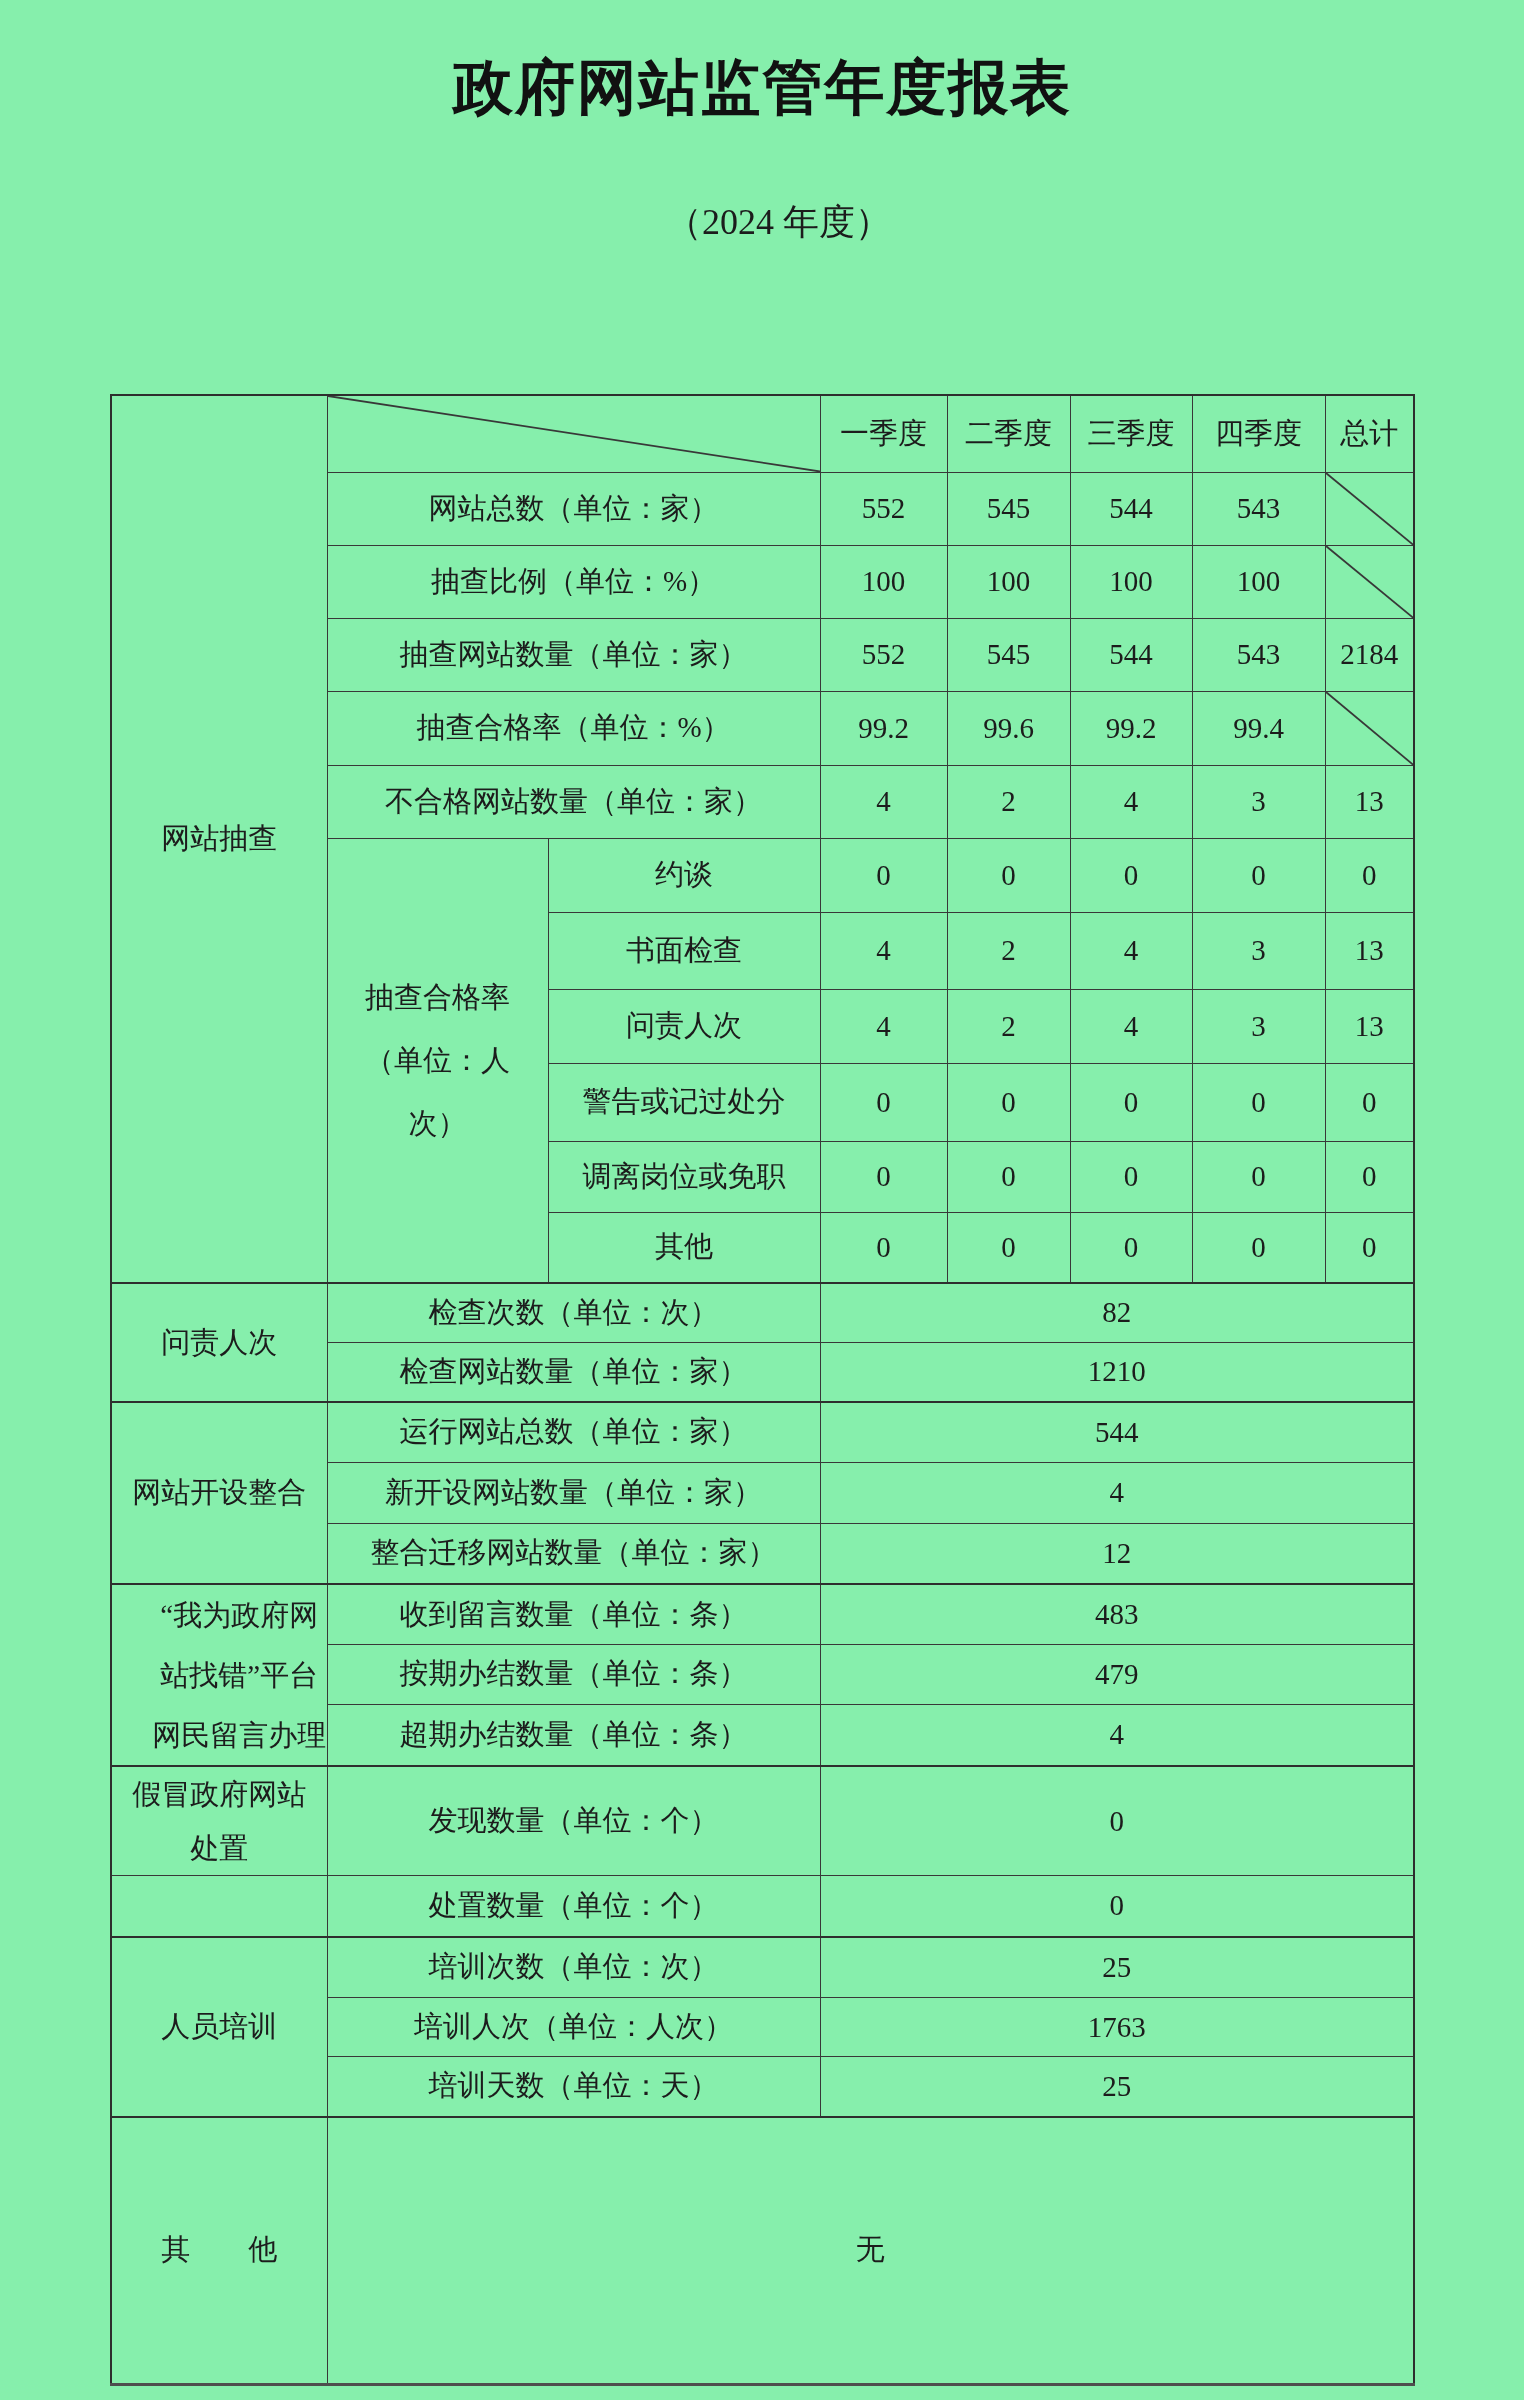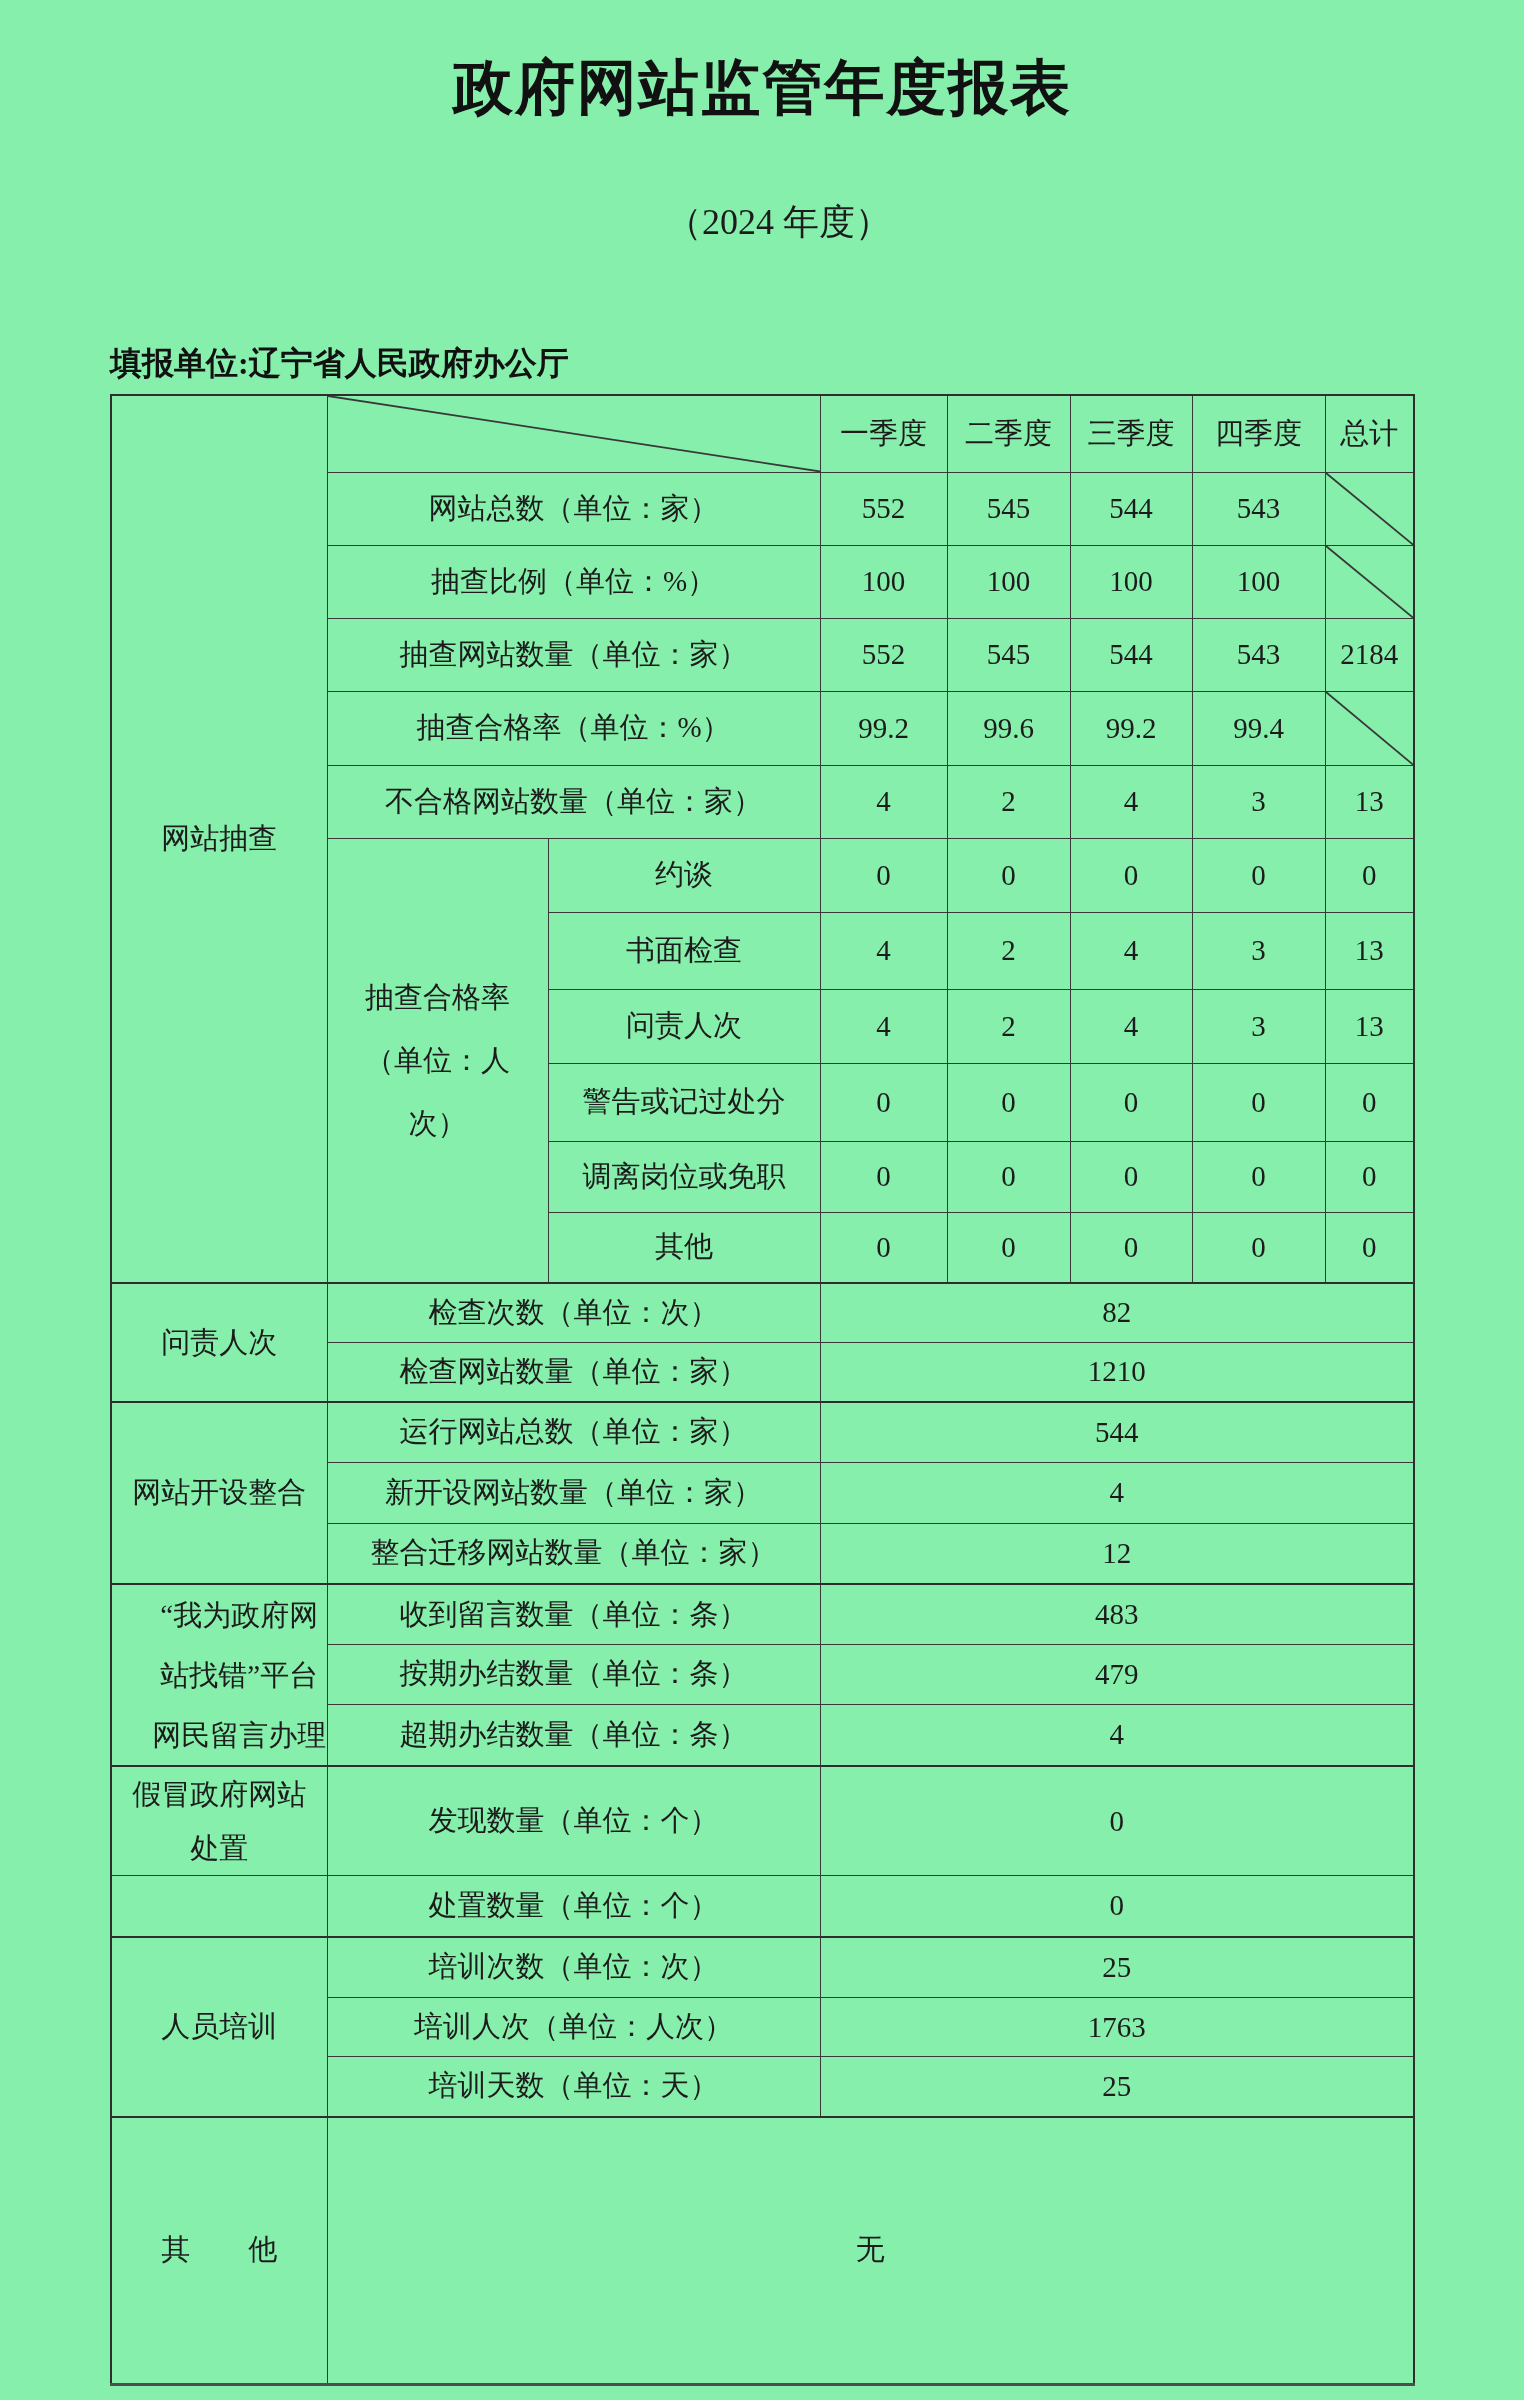--- a/index.html
+++ b/index.html
@@ -67,21 +67,20 @@
   .fakeline{line-height:54px;}
   .prewrap{white-space:pre;}
 </style>
 </head>
 <body>
 
 <div class="page">
 
   <div class="title">政府网站监管年度报表</div>
   <div class="subtitle">（2024 年度）</div>
-  <div class="unit">填报单位:辽宁省人民政府办公厅</div>
 
   <table class="report">
     <colgroup>
       <col style="width:216px">
         <col style="width:221px">
         <col style="width:272px">
       <col style="width:127px">
         <col style="width:123px">
         <col style="width:122px">
       <col style="width:133px">

